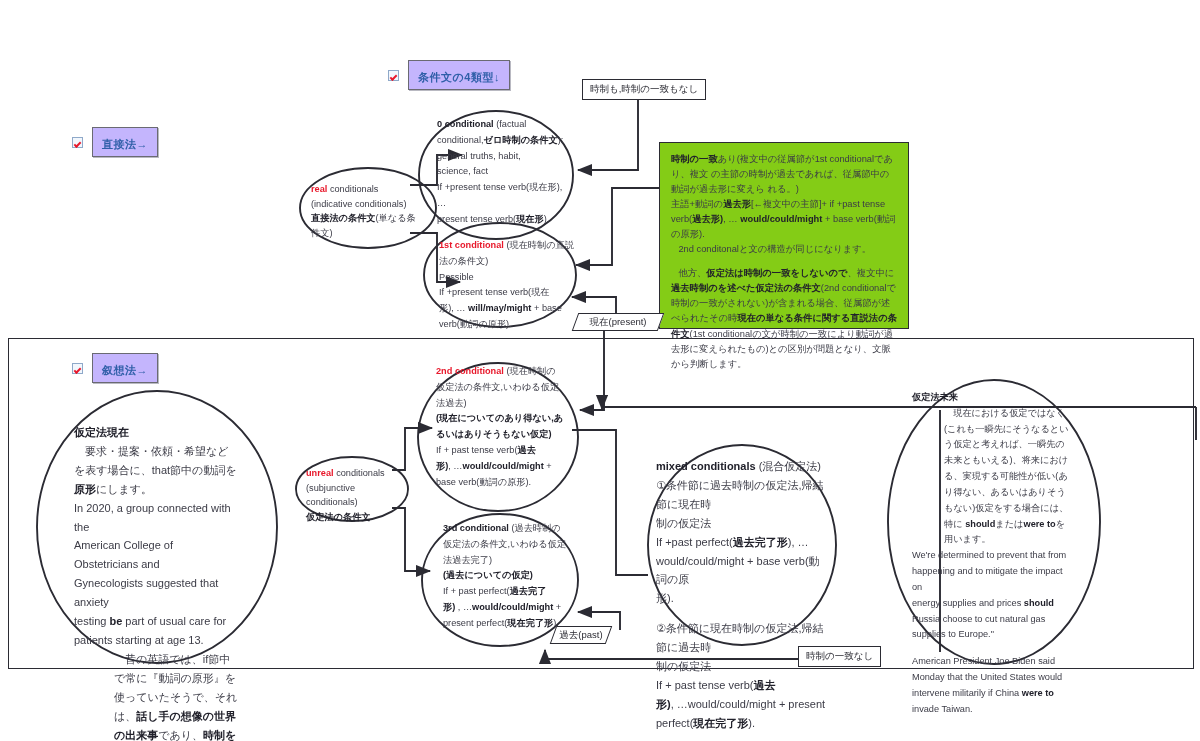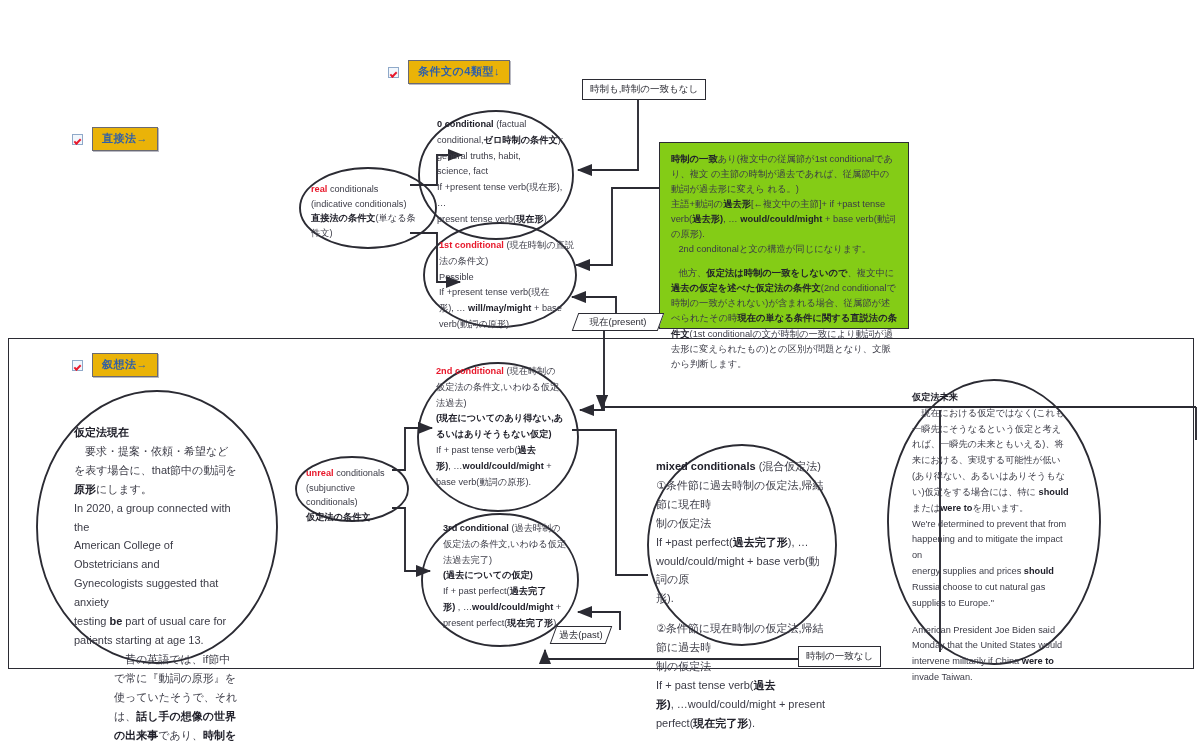--- a/index.html
+++ b/index.html
@@ -11,22 +11,22 @@
   .red{color:#e8192c;font-weight:bold;}
 
   
   .cbrow{position:absolute;display:flex;align-items:center;gap:9px;}
   .cbox{width:11px;height:11px;border:1px solid #8fa9c9;background:#f2f7fd;
         position:relative;box-sizing:border-box;}
   .cbox::after{content:"";position:absolute;left:1px;top:4px;width:5px;height:2px;
         border-left:2px solid #e8192c;border-bottom:2px solid #e8192c;
         transform:rotate(-45deg);}
   .bluebox{border:1px solid #6a6a72;box-shadow:1px 1px 0 #b9b9c2;
-        padding:3px 9px 4px;font-size:11px;font-weight:bold;color:#2f5fa8;
-        letter-spacing:.5px;background:#eab308;white-space:nowrap;}
+        padding:9px 9px 4px;font-size:11px;font-weight:bold;color:#2f5fa8;
+        letter-spacing:.5px;background:#c4b5fd;white-space:nowrap;}
 
   
   .labelbox{position:absolute;border:1px solid #2b2b33;background:#fff;
         font-size:9.5px;padding:3px 7px;white-space:nowrap;color:#2b2b33;z-index:6;}
 
   
   .para{position:absolute;z-index:6;}
   .para .inner{border:1px solid #2b2b33;background:#fff;transform:skewX(-20deg);
         width:100%;height:100%;box-sizing:border-box;}
   .para .lab{position:absolute;left:0;top:0;width:100%;height:100%;
@@ -132,21 +132,21 @@
       <span>れる。)</span>
     </div>
     <div>
       <span>主語+動詞の</span><span class="b">過去形</span><span>[←複文中の主節]+ if +past tense verb(</span><span class="b">過去</span><span class="b">形)</span><span>, … </span><span class="b">would/could/might</span><span> + base verb(動詞の原形).</span>
     </div>
     <div style="text-indent:.8em;">
       <span>2nd conditonalと文の構造が同じになります。</span>
     </div>
     <div style="height:9px"></div>
     <div style="text-indent:.8em;">
-      <span>他方、</span><span class="b">仮定法は時制の一致をしないので</span><span>、複文中に</span><span class="b">過去の仮定</span><span class="b">を述べた仮定法の条件文</span><span>(2nd conditionalで時制の一致がされな</span><span>い)が含まれる場合、従属節が述べられたその時</span><span class="b">現在の単なる条件</span><span class="b">に関する直説法の条件文</span><span>(1st conditionalの文が時制の一致により</span><span>動詞が過去形に変えられたもの)との区別が問題となり、文脈から</span><span>判断します。</span>
+      <span>他方、</span><span class="b">仮定法は時制の一致をしないので</span><span>、複文中に</span><span class="b">過去時制の</span><span class="b">を述べた仮定法の条件文</span><span>(2nd conditionalで時制の一致がされな</span><span>い)が含まれる場合、従属節が述べられたその時</span><span class="b">現在の単なる条件</span><span class="b">に関する直説法の条件文</span><span>(1st conditionalの文が時制の一致により</span><span>動詞が過去形に変えられたもの)との区別が問題となり、文脈から</span><span>判断します。</span>
     </div>
   </div>
 
   <div class="etxt" style="left:311px;top:182px;width:112px;font-size:9.2px;line-height:1.6;">
     <div><span class="red">real</span><span> conditionals</span></div>
     <div>(indicative conditionals)</div>
     <div><span class="b">直接法の条件文</span><span>(単なる条件文)</span></div>
   </div>
 
   <div class="etxt" style="left:306px;top:466px;width:104px;font-size:9.2px;line-height:1.6;">
@@ -216,21 +216,21 @@
     <div>In 2020, a group connected with the</div>
     <div>American College of Obstetricians and</div>
     <div>Gynecologists suggested that anxiety</div>
     <div><span>testing </span><span class="b">be</span><span> part of usual care for</span></div>
     <div>patients starting at age 13.</div>
     <div style="text-indent:1em;margin-left:40px;"><span>昔の英語では、if節中で常に『動詞の</span><span>原形』を使っていたそうで、それは、</span><span class="b">話</span><span class="b">し手の想像の世界の出来事</span><span>であり、</span><span class="b">時制</span><span class="b">を与えることに抵抗があった</span><span>から(『「英</span><span>語のしくみ」を5日間で完全マスターす</span><span>る本』120頁参照)。これが、この文型に</span><span>残っているのだと思います。</span></div>
   </div>
 
   <div class="etxt" style="left:912px;top:390px;width:158px;font-size:9.2px;line-height:1.72;">
     <div class="b">仮定法未来</div>
-    <div style="text-indent:1em;"><span>現在における仮定ではなく(これも一瞬</span><span>先にそうなるという仮定と考えれば、一</span><span>瞬先の未来ともいえる)、将来における、</span><span>実現する可能性が低い(あり得ない、ある</span><span>いはありそうもない)仮定をする場合に</span><span>は、特に </span><span class="b">should</span><span>または</span><span class="b">were to</span><span>を用いま</span><span>す。</span></div>
+    <div style="text-indent:1em;margin-left:32px;"><span>現在における仮定ではなく(これも一瞬</span><span>先にそうなるという仮定と考えれば、一</span><span>瞬先の未来ともいえる)、将来における、</span><span>実現する可能性が低い(あり得ない、ある</span><span>いはありそうもない)仮定をする場合に</span><span>は、特に </span><span class="b">should</span><span>または</span><span class="b">were to</span><span>を用いま</span><span>す。</span></div>
     <div>We're determined to prevent that from</div>
     <div>happening and to mitigate the impact on</div>
     <div><span>energy supplies and prices </span><span class="b">should</span></div>
     <div>Russia choose to cut natural gas</div>
     <div>supplies to Europe."</div>
     <div style="height:11px"></div>
     <div>American President Joe Biden said</div>
     <div>Monday that the United States would</div>
     <div><span>intervene militarily if China </span><span class="b">were to</span></div>
     <div>invade Taiwan.</div>

